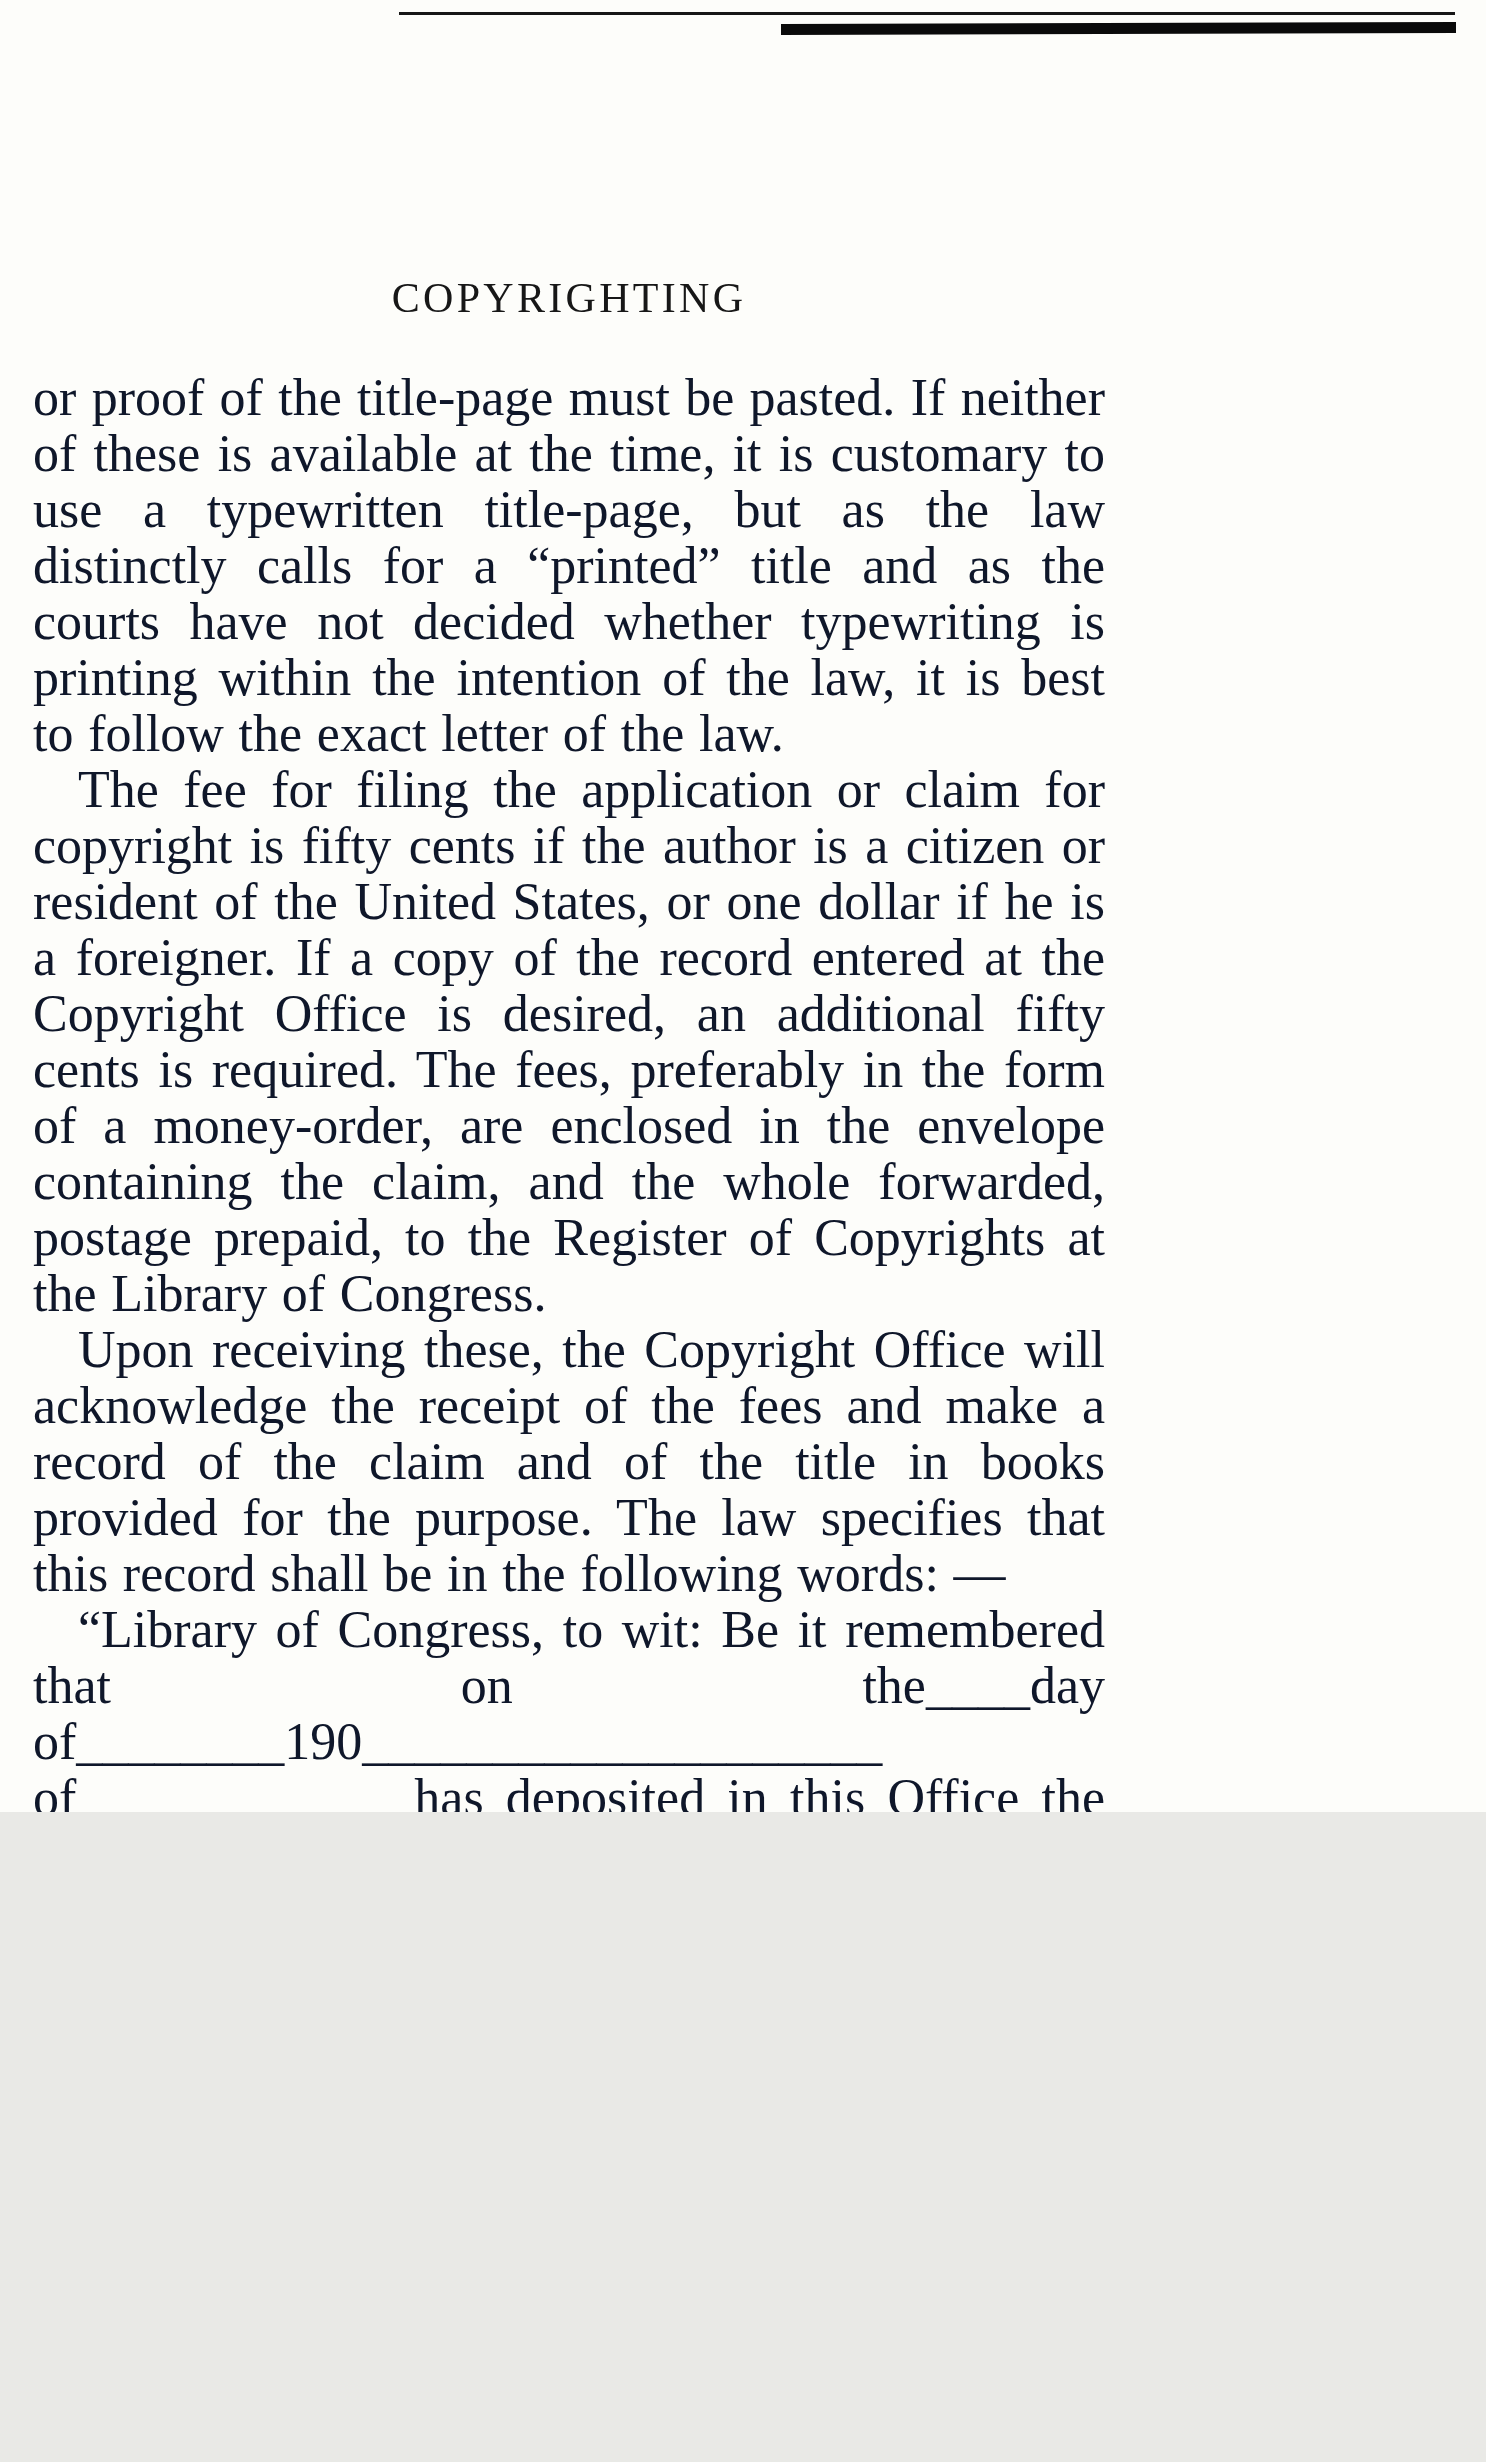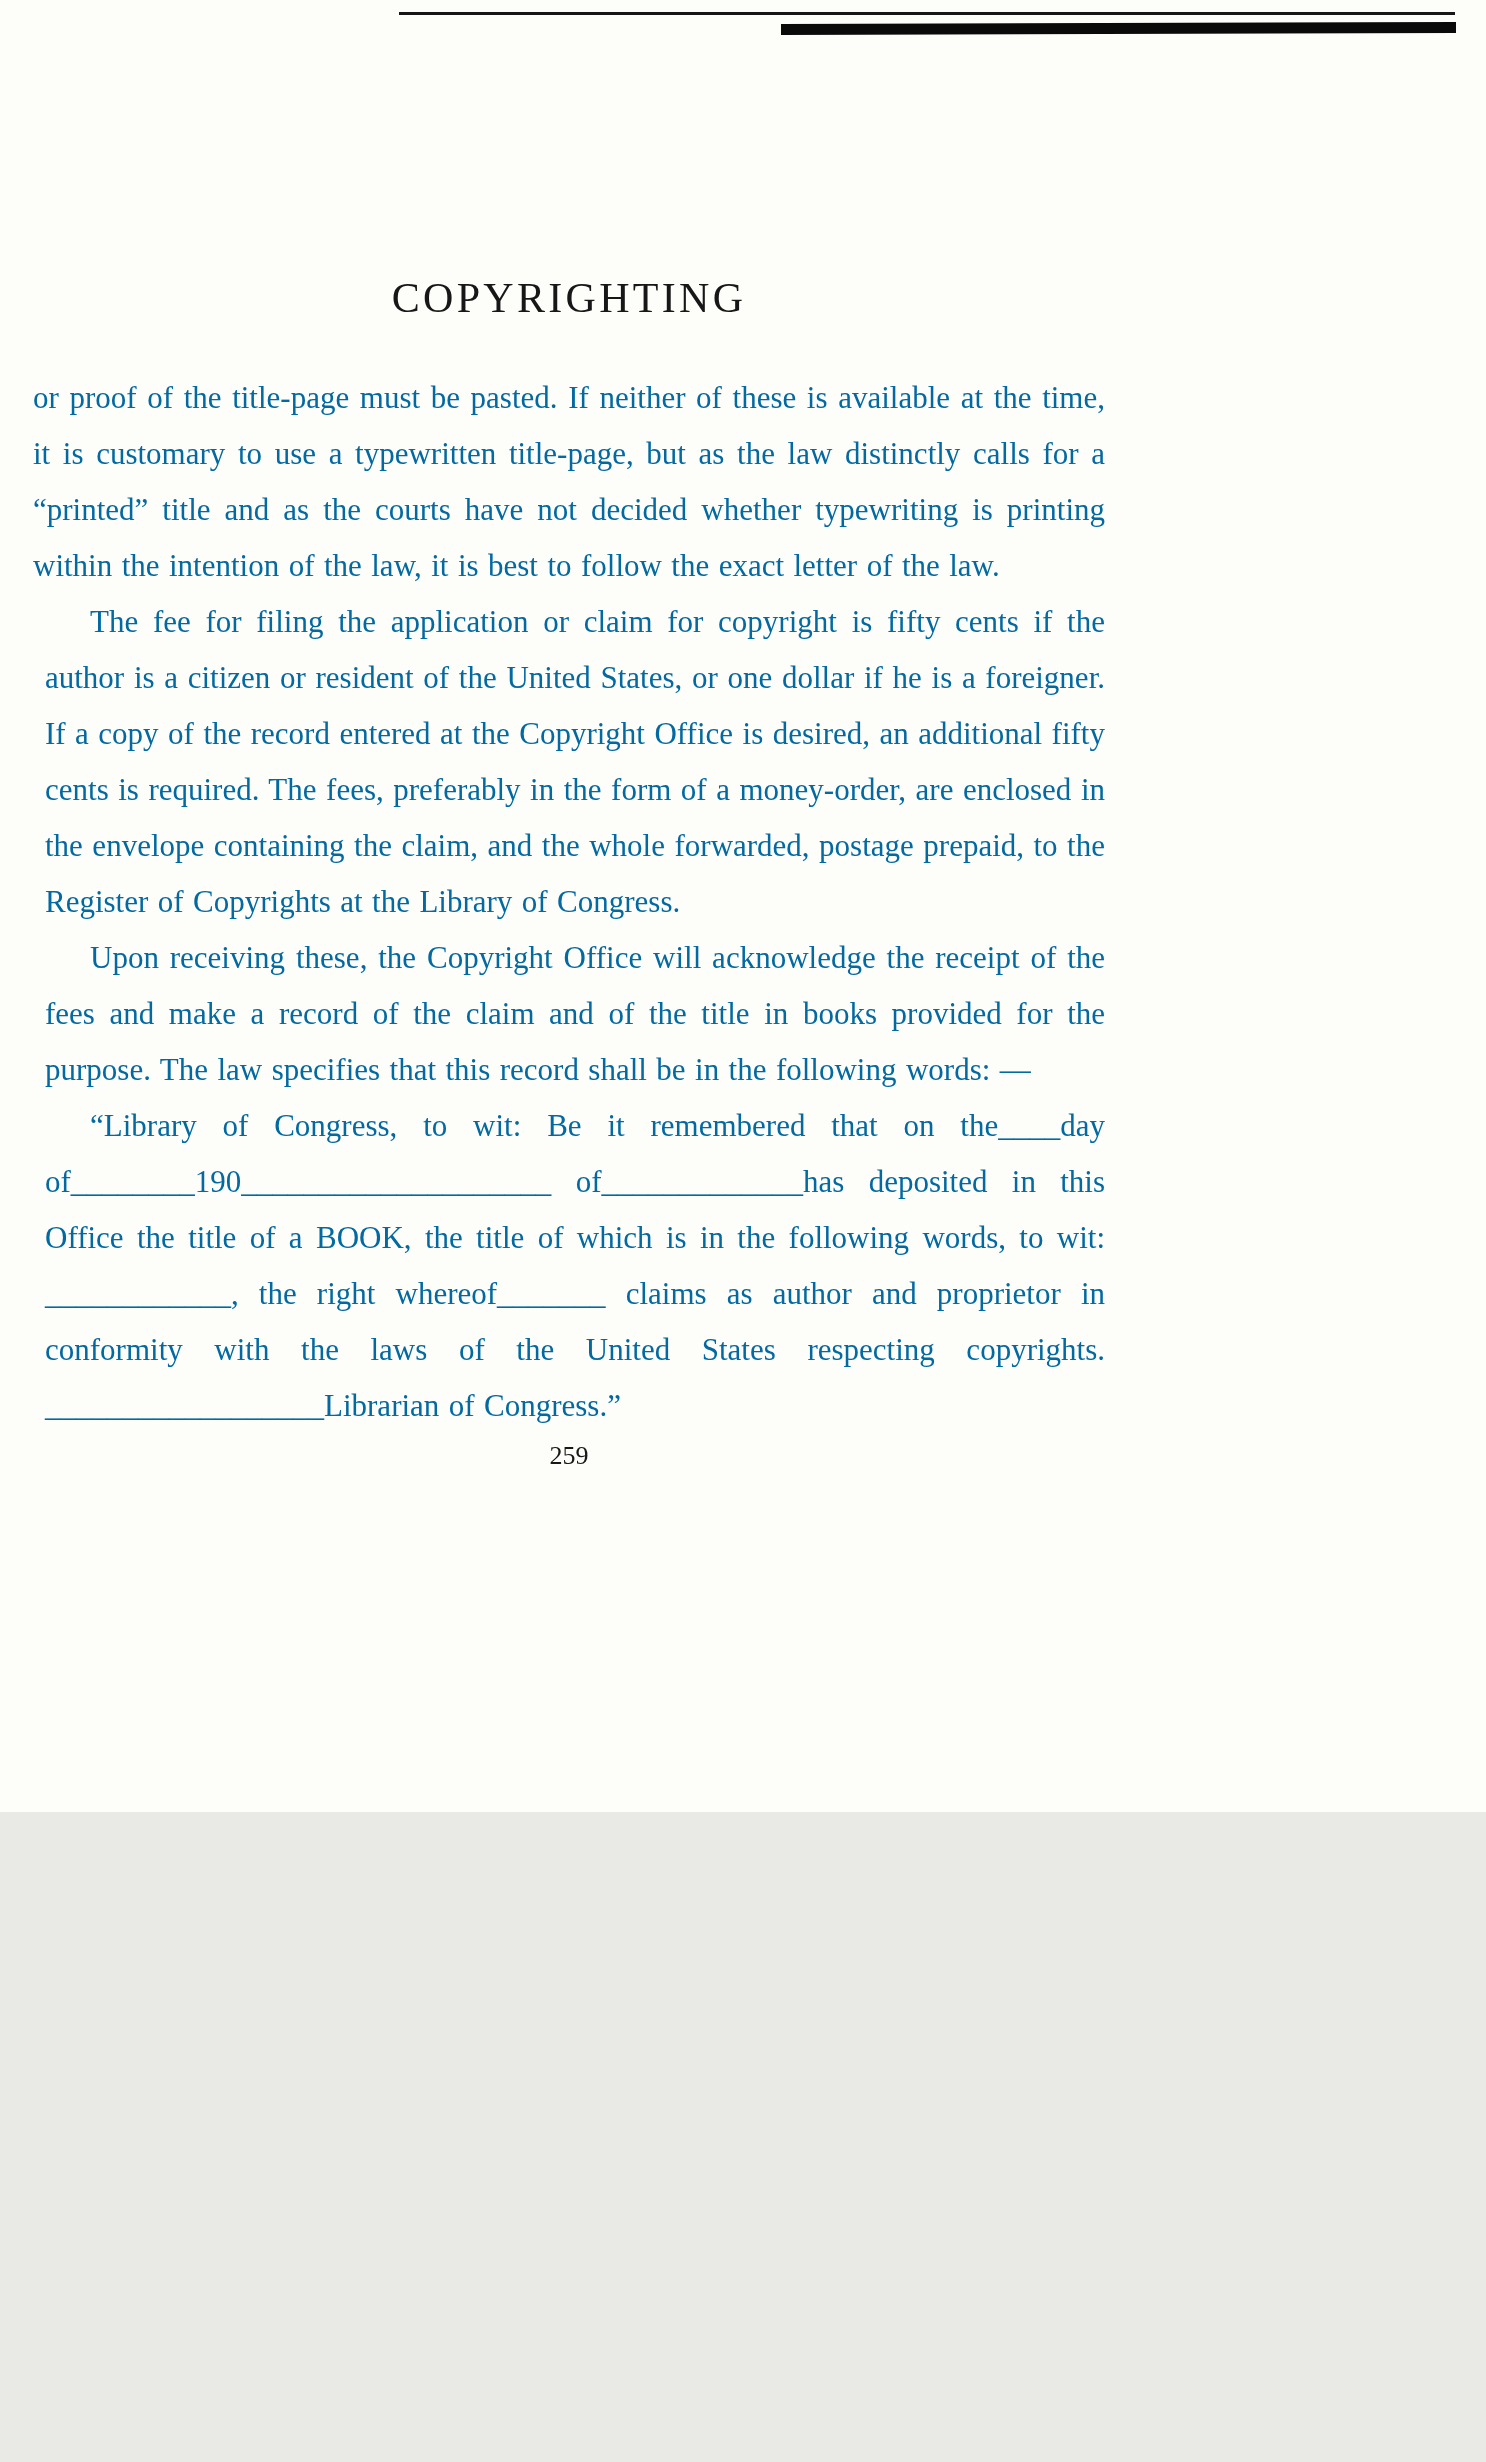--- a/index.html
+++ b/index.html
@@ -43,30 +43,29 @@
   }
   .header-title {
     text-align: center;
     font-size: 42px;
     letter-spacing: 3.3px;
     font-weight: normal;
     margin: 0 0 48px 0;
     color: #171717;
   }
   .body-text {
-    font-size: 31px;
+    font-size: 52px;
     line-height: 56px;
     text-align: justify;
     margin: 0;
-    color: #0369a1;
+    color: #0f172a;
     word-spacing: 1.7px;
   }
   .body-text.indent {
     text-indent: 45px;
-    margin-left: 12px;
   }
   .page-number {
     text-align: center;
     font-size: 26px;
     margin-top: 6.7px;
     color: #181818;
   }
 </style>
 </head>
 <body>

